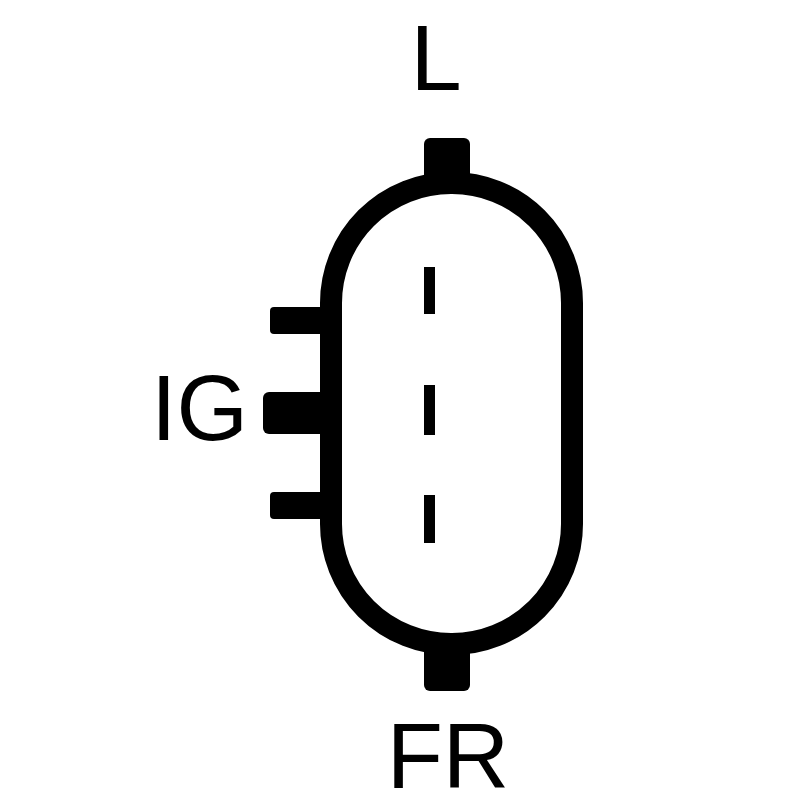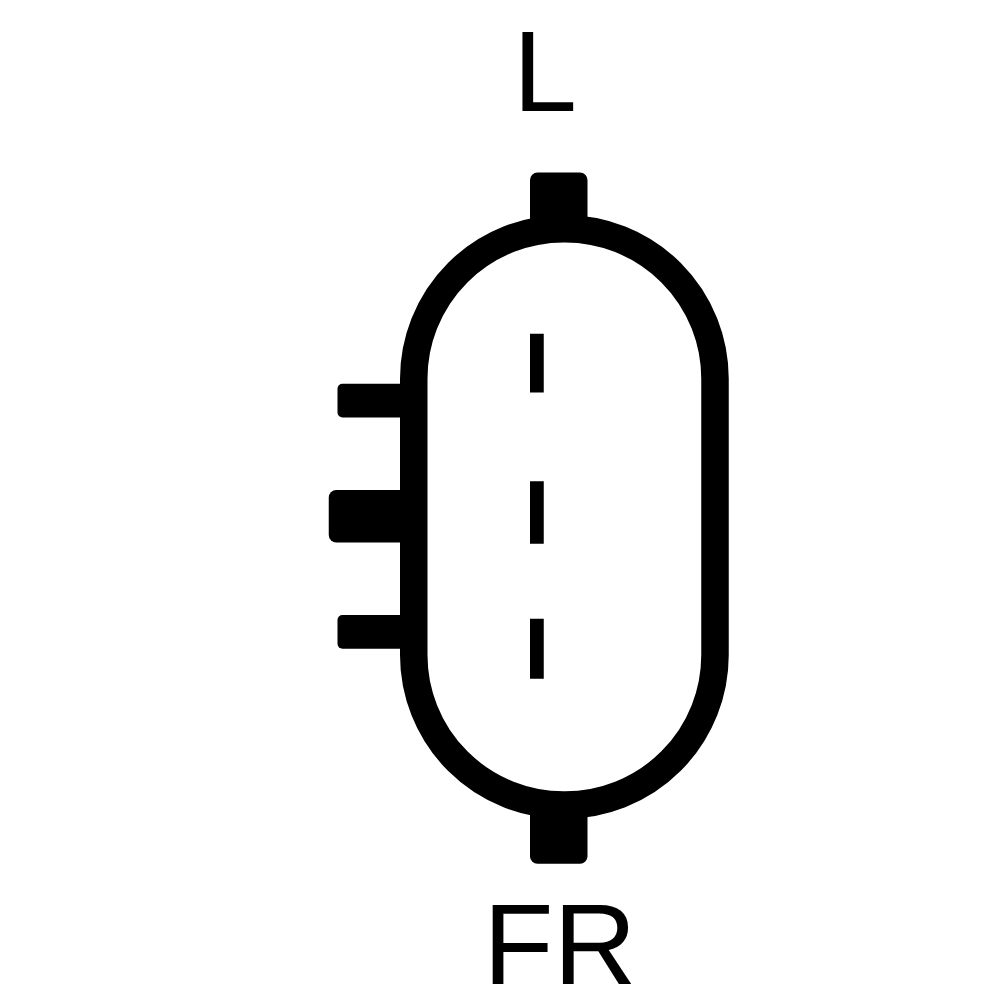--- a/index.html
+++ b/index.html
@@ -76,16 +76,17 @@
 
     <rect id="housing-outline" fill="none" stroke="#000000" stroke-width="22" x="331" y="183" width="241" height="461" rx="120" ry="120"></rect>
 
     <rect id="dash-0" fill="#000000" x="424" y="267" width="11" height="47"></rect>
     <rect id="dash-1" fill="#000000" x="424" y="385" width="11" height="50"></rect>
     <rect id="dash-2" fill="#000000" x="424" y="495" width="11" height="48"></rect>
   </svg>
 
   <div class="terminal-label" id="label-L" style="color: rgb(0, 0, 0);">L</div>
 
+  <div class="terminal-label" id="label-IG" style="color: rgb(0, 0, 0);">IG</div>
 
   <div class="terminal-label" id="label-FR" style="color: rgb(0, 0, 0);">FR</div>
 
 </div>
 
 </body></html>

